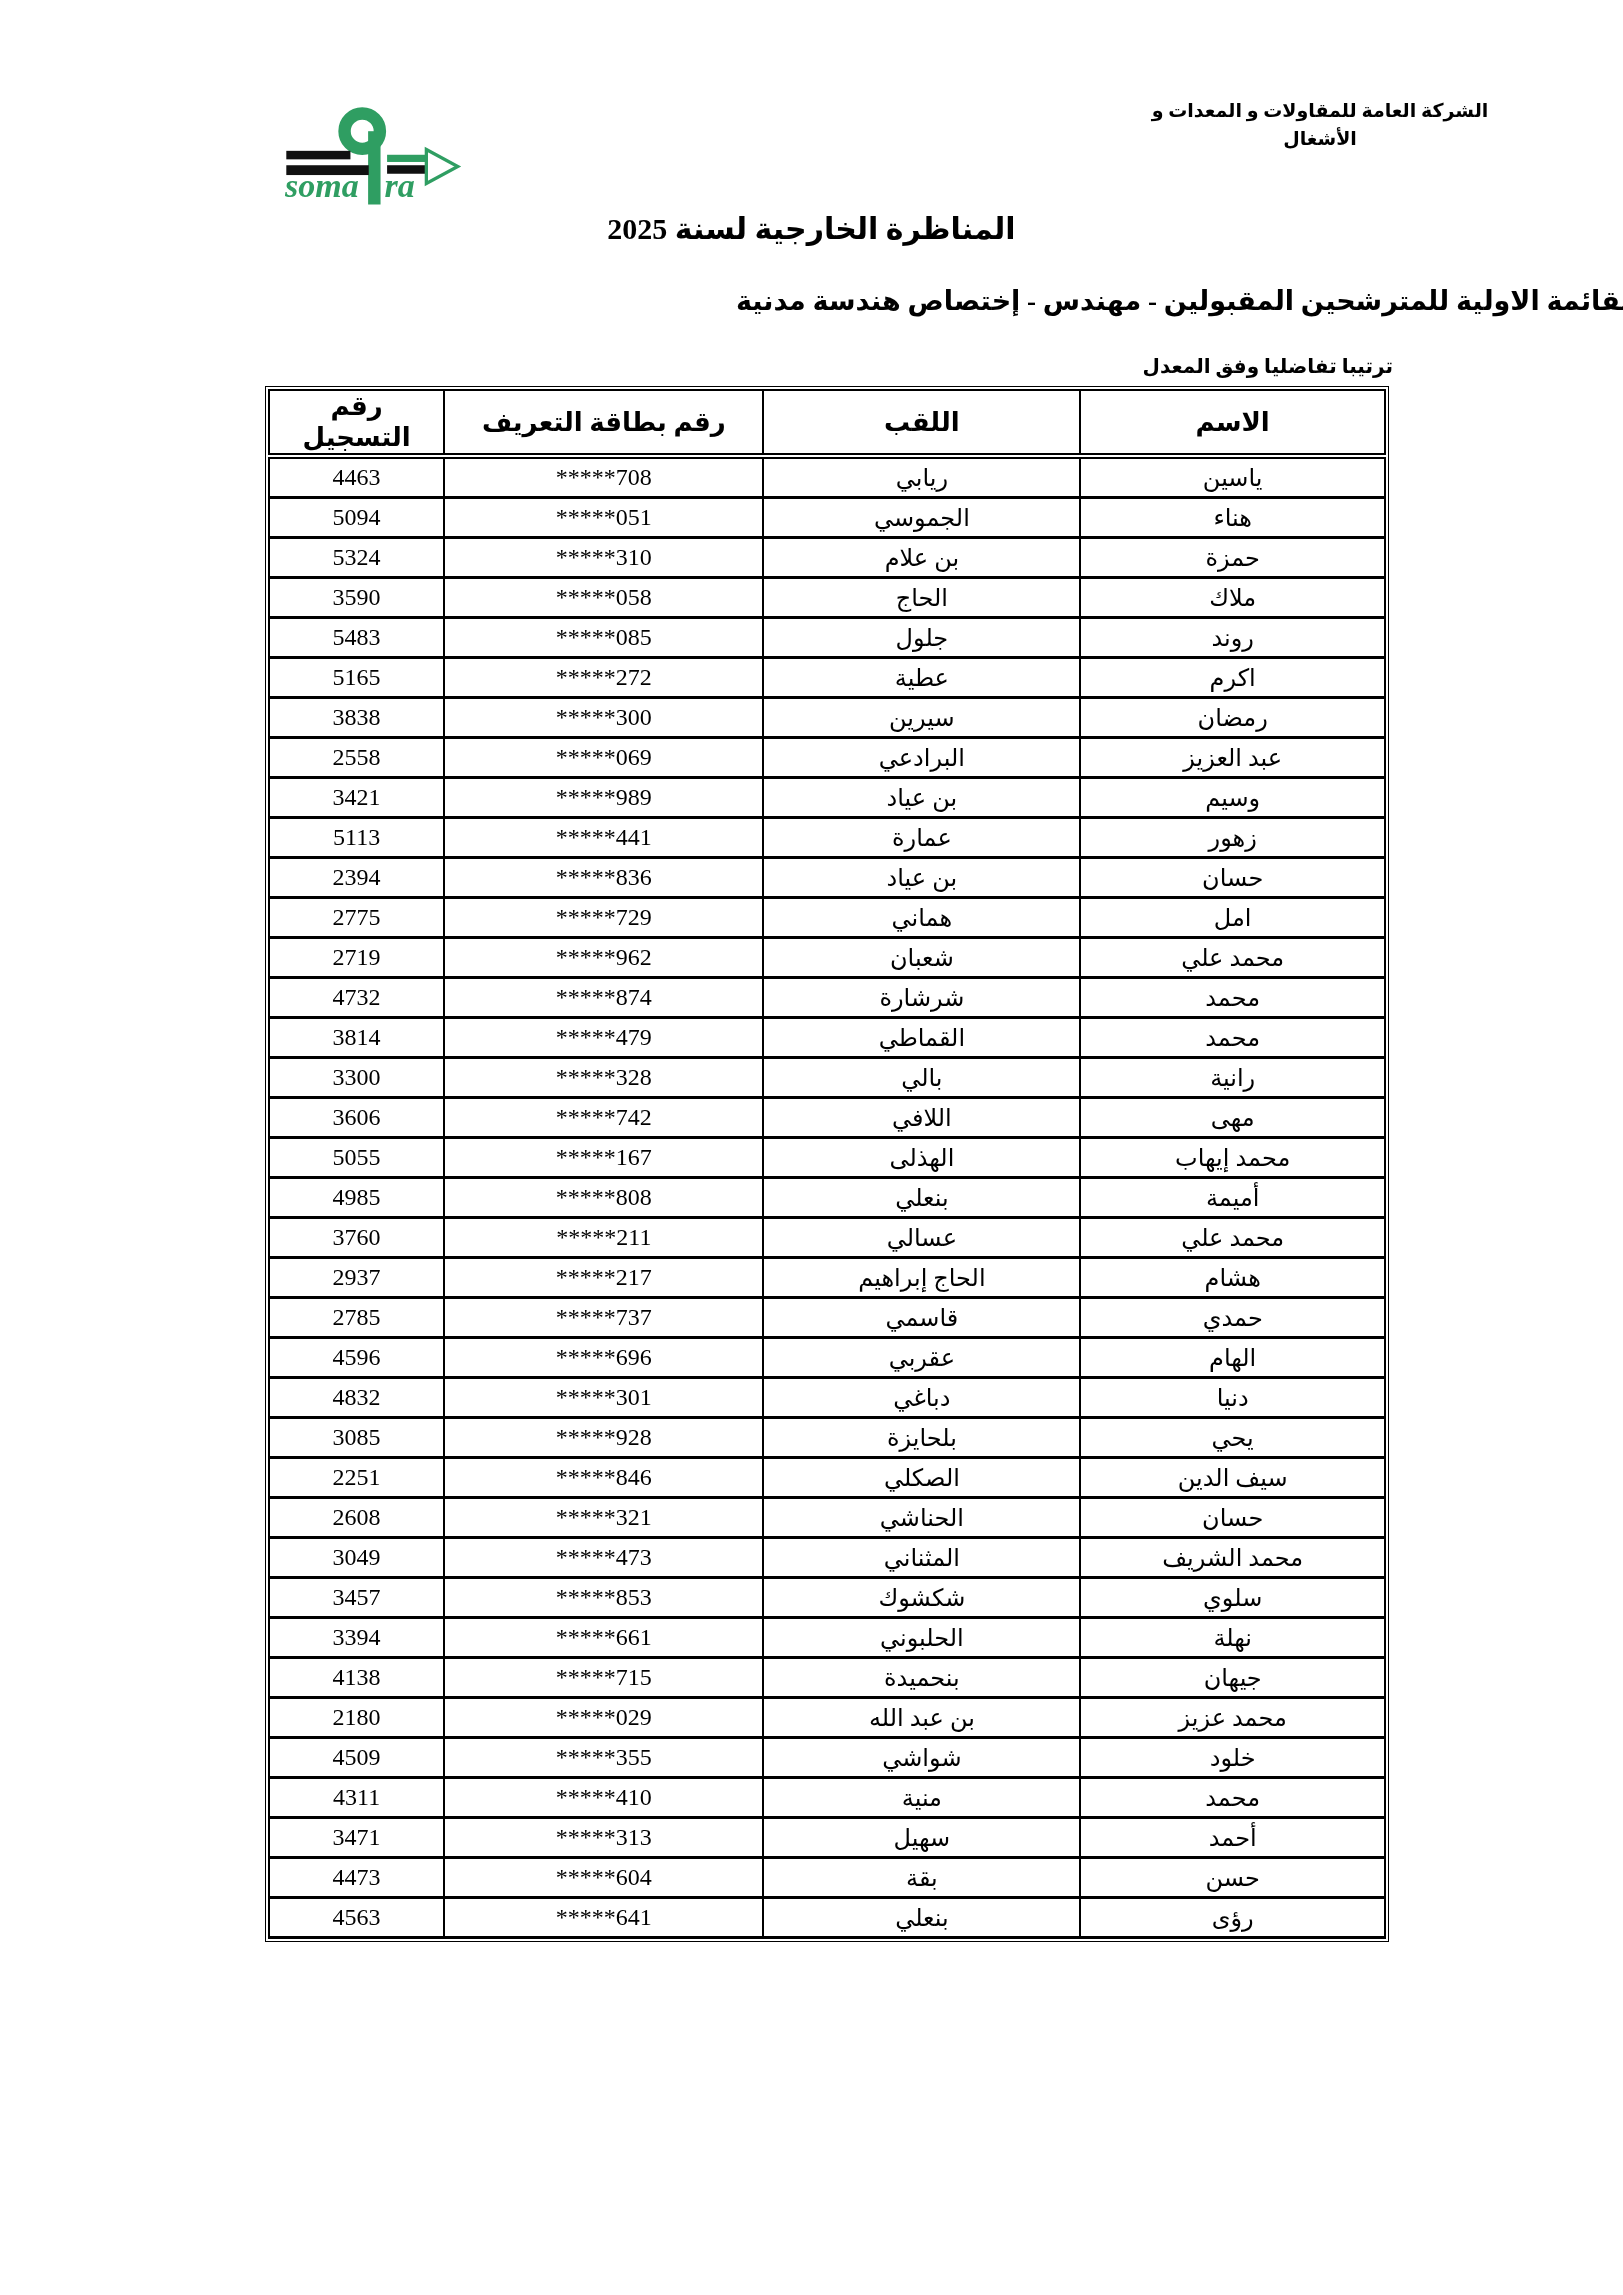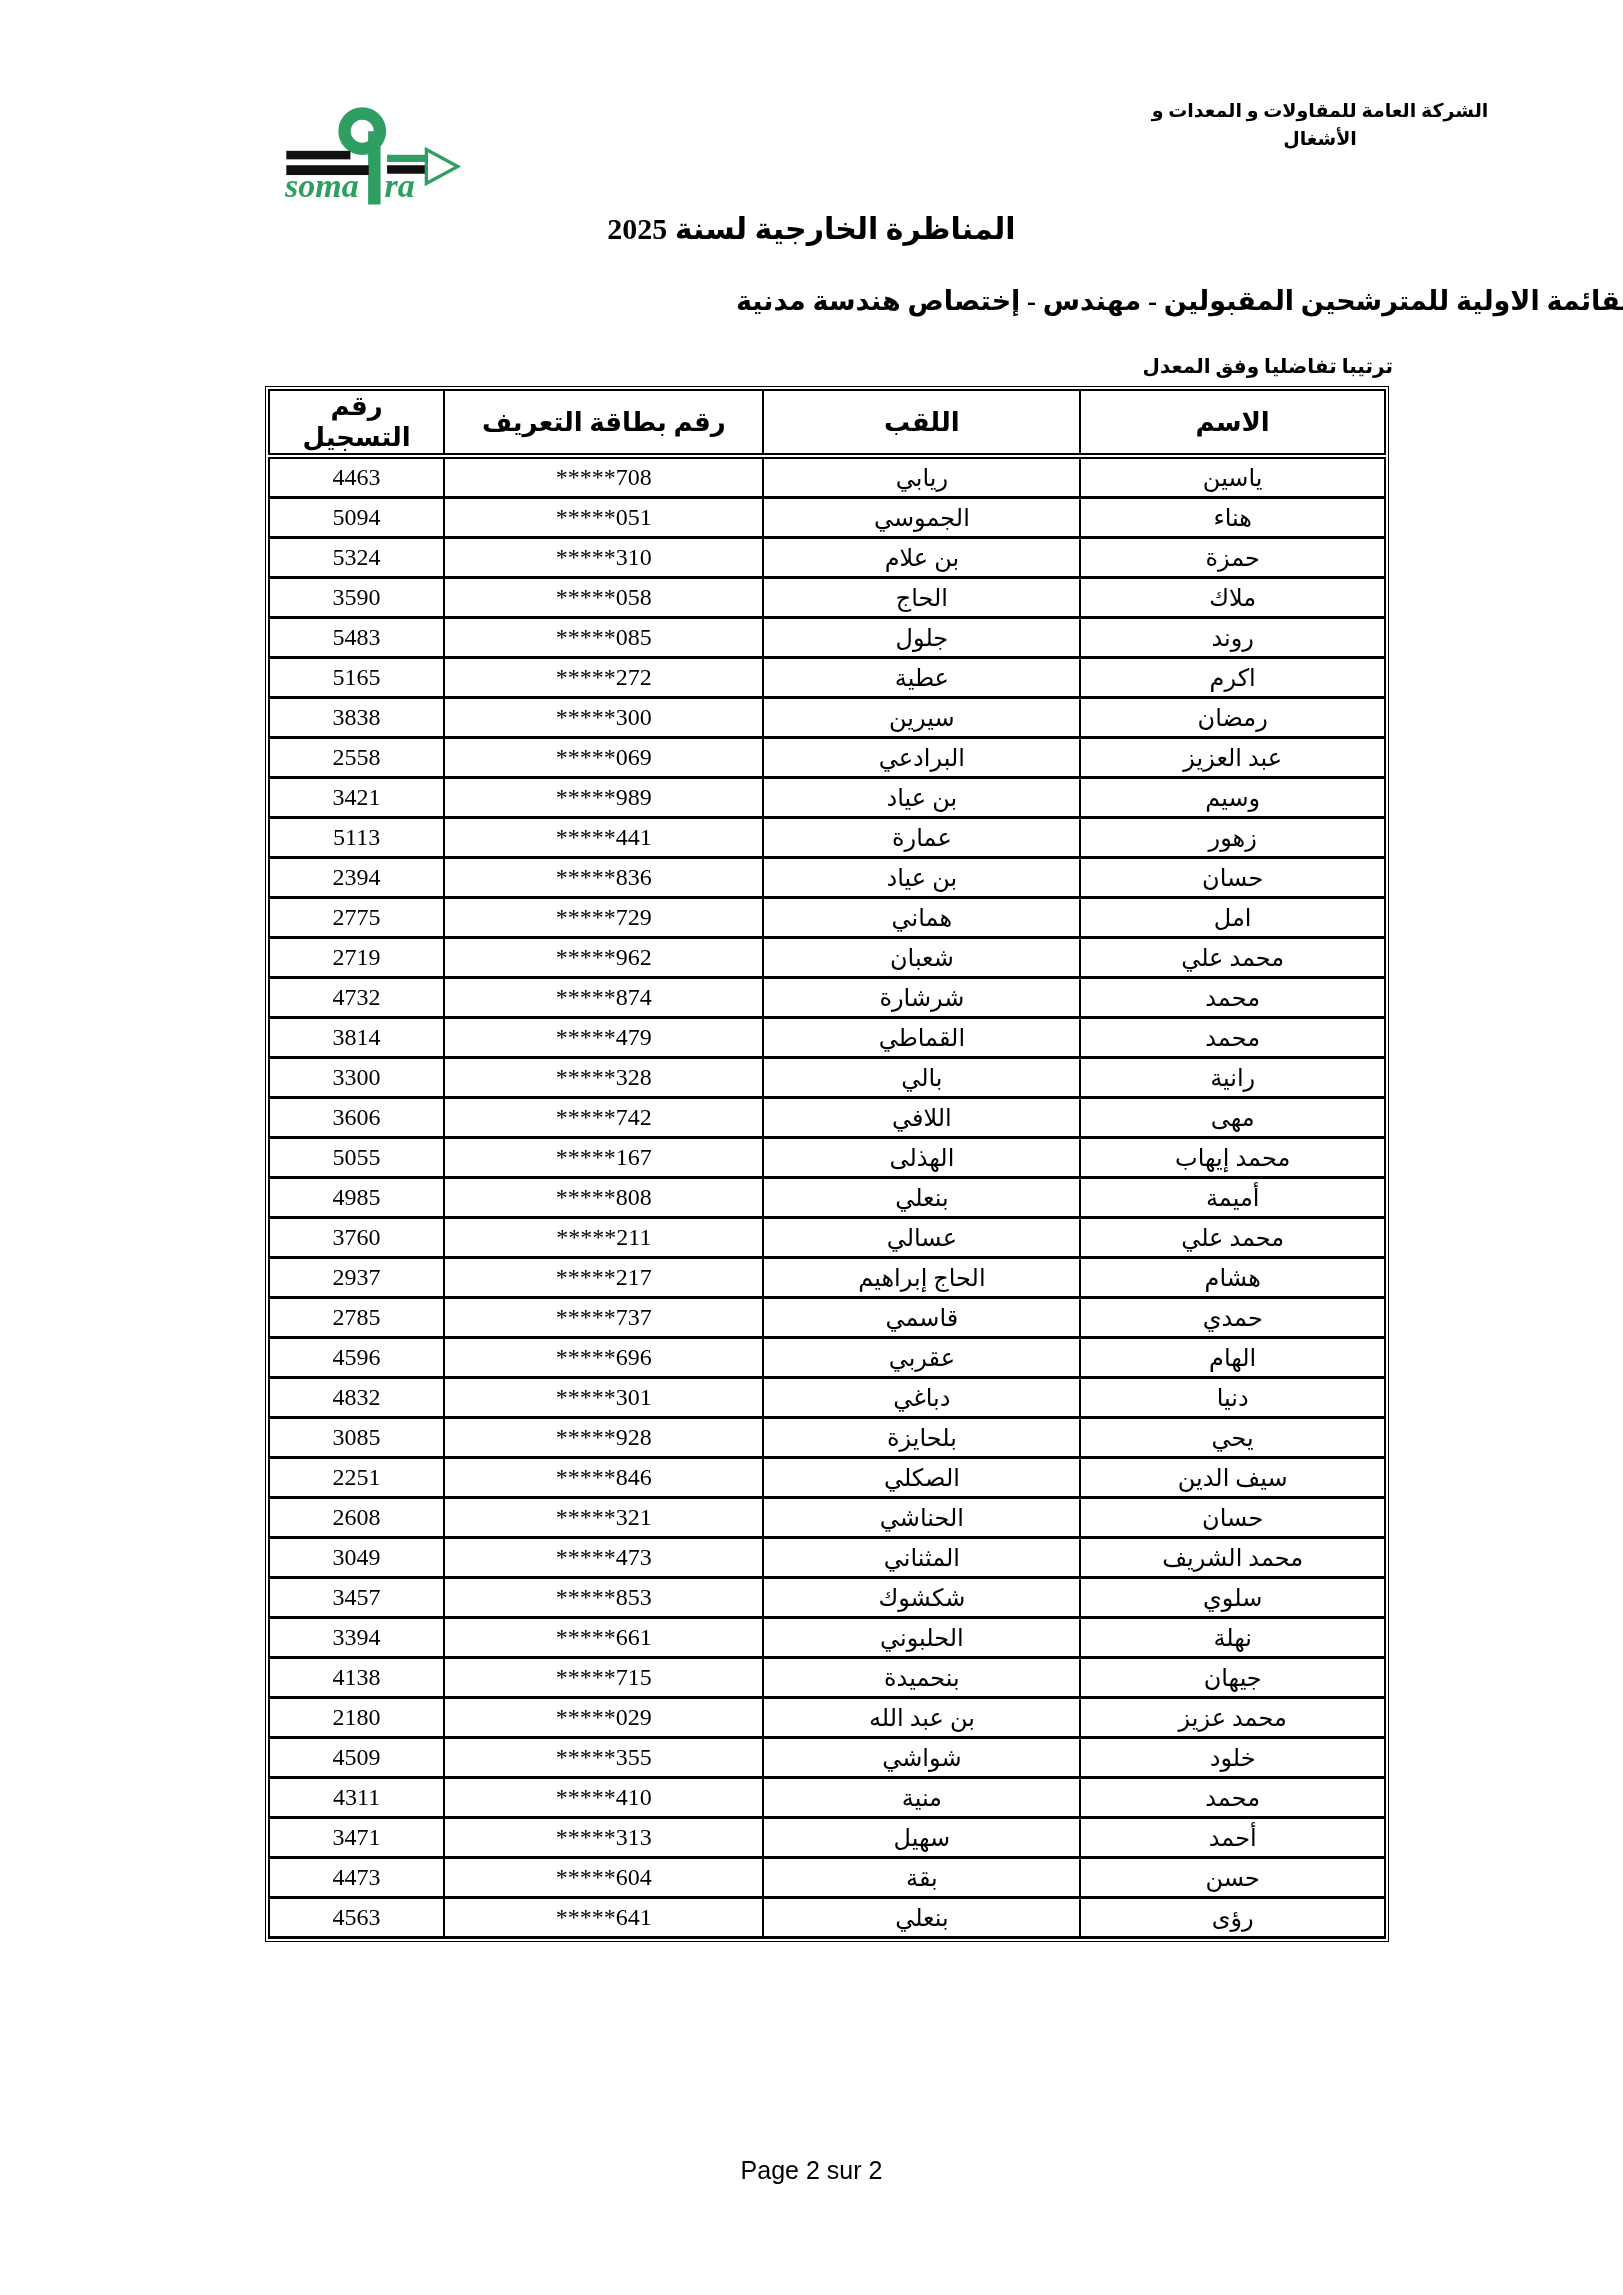--- a/index.html
+++ b/index.html
@@ -312,16 +312,15 @@
           <tr>
       <td class="col-name">رؤى</td>
       <td class="col-surname">بنعلي</td>
       <td class="col-id id-cell">*****641</td>
       <td class="col-reg">4563</td>
     </tr>
         </tbody>
     </table>
   </div>
 
-  <div class="footer">Page 2 sur 2</div>
 
 </div>
 
 
 </body></html>

